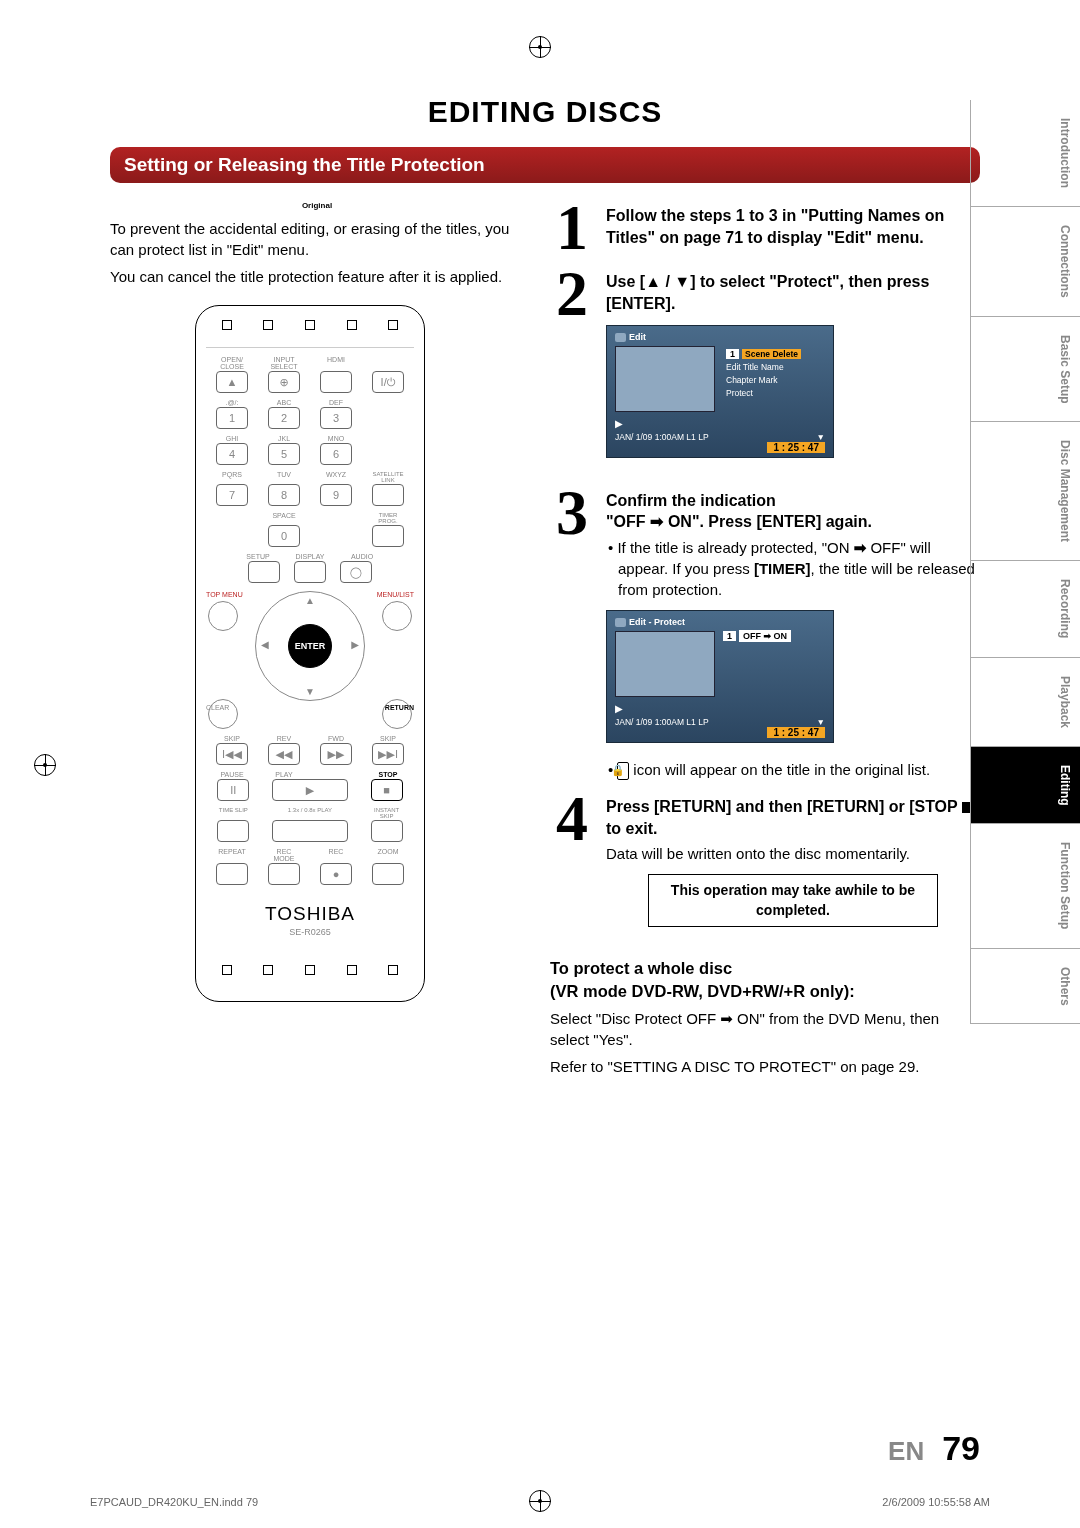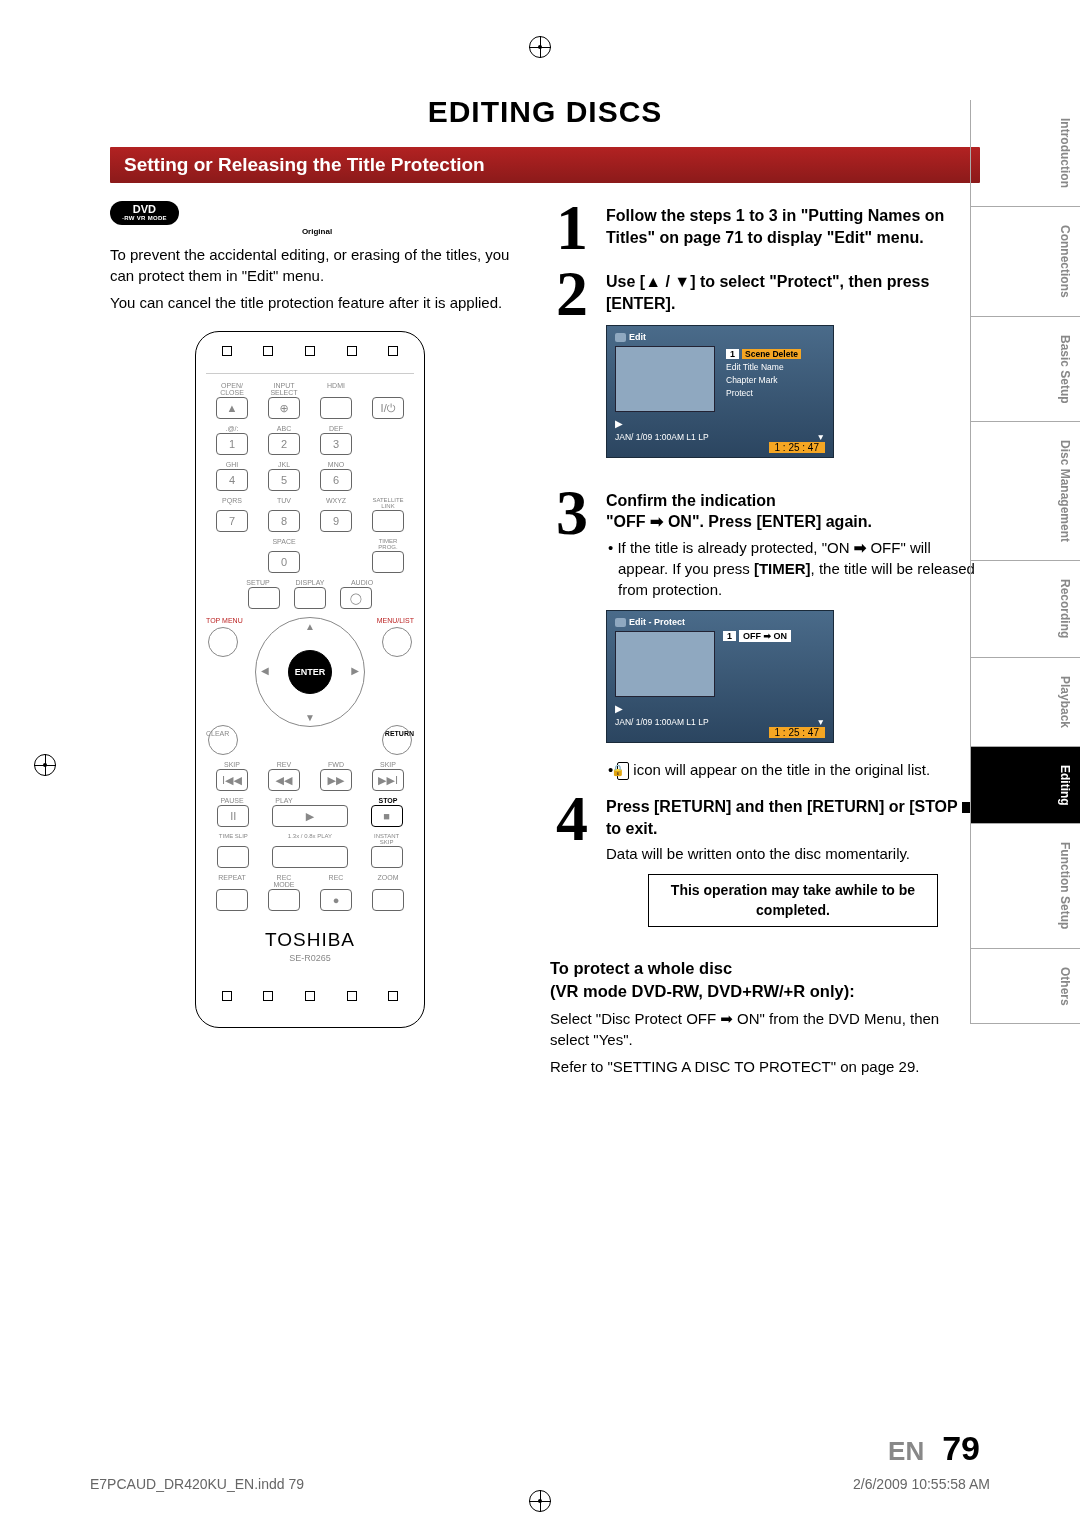--- a/index.html
+++ b/index.html
@@ -25,21 +25,21 @@
     font-weight: bold;
     letter-spacing: 1px;
     margin-bottom: 18px;
   }
   .section-bar {
     background: linear-gradient(to bottom, #b22222, #8b1a1a);
     color: #fff;
     font-size: 19px;
     font-weight: bold;
     padding: 7px 14px;
-    border-radius: 1px;
+    border-radius: 10px;
     margin-bottom: 18px;
   }
   .two-col {
     display: flex;
     gap: 40px;
   }
   .left-col { width: 400px; }
   .right-col { width: 430px; }
   .dvd-badge {
     display: inline-block;
@@ -97,21 +97,21 @@
   .osd-header { font-size:9px; font-weight:bold; margin-bottom:4px;}
   .osd-icon { display:inline-block; width:11px; height:9px; background:#8fa8c0; border-radius:2px; vertical-align:middle; margin-right:3px;}
   .osd-row { display:flex; gap:8px;}
   .osd-thumb { width:100px; height:66px; background:#8fa8c0; border:1px solid #223;}
   .osd-menu { flex:1; font-size:8.5px; line-height:1.5; padding-top:2px;}
   .osd-menu .hl { background:#f5a623; color:#000; padding:0 3px; font-weight:bold;}
   .osd-menu div { padding:0 3px;}
   .osd-num { background:#fff; color:#000; font-weight:bold; padding:0 4px; font-size:9px; margin-right:3px;}
   .osd-play { margin-top:6px; font-size:10px;}
   .osd-footer { display:flex; justify-content:space-between; font-size:8.5px; margin-top:3px;}
-  .osd-time { background:#f5a623; color:#000; padding:0 6px; font-weight:normal;}
+  .osd-time { background:#f5a623; color:#000; padding:0 6px; font-weight:bold;}
   .osd-menu2 { font-size:9px; }
   .osd-menu2 .offon { background:#fff; color:#000; padding:1px 4px; font-weight:bold;}
   .note-box {
     border:1px solid #000; padding:6px 14px; font-size:14px; font-weight:bold;
     text-align:center; margin:10px auto 18px; width:290px; line-height:1.4;
   }
   .subhead { font-weight:bold; font-size:16.5px; line-height:1.35; margin-top:8px;}
   .lock-icon { display:inline-block; border:1px solid #000; border-radius:2px; padding:0 3px; font-size:11px; vertical-align:middle;}
   
   .side-tabs {
@@ -126,22 +126,22 @@
   .tab.active { background:#000; color:#fff; }
   .tab.two-line { line-height:1.2; }
   
   .footer {
     position:absolute; left:110px; bottom:60px; width:870px;
     display:flex; justify-content:flex-end; align-items:baseline; gap:18px;
   }
   .footer .lang { font-weight:bold; font-size:26px; color:#888;}
   .footer .pg { font-weight:bold; font-size:34px;}
   .meta-footer {
-    position:absolute; left:90px; bottom:36px; width:900px;
-    display:flex; justify-content:space-between; font-size:14px; color:#666;
+    position:absolute; left:90px; bottom:20px; width:900px;
+    display:flex; justify-content:space-between; font-size:11px; color:#666;
   }
   .reg-mark {
     position:absolute; width:22px; height:22px; border:1px solid #000; border-radius:50%;
     display:flex; align-items:center; justify-content:center; font-size:13px;
   }
   .reg-mark::after { content:""; position:absolute; width:4px; height:4px; background:#000; border-radius:50%;}
   .reg-mark .bar1{position:absolute;width:22px;height:1px;background:#000;}
   .reg-mark .bar2{position:absolute;width:1px;height:22px;background:#000;}
   .stop-sq { display:inline-block; width:11px; height:11px; background:#000; vertical-align:middle;}
   .thick-arrow { font-weight:bold; }
@@ -165,25 +165,22 @@
     <span class="bar1"></span>
     <span class="bar2"></span>
   </div>
 
 <div class="page">
   <div class="title">EDITING DISCS</div>
   <div class="section-bar">Setting or Releasing the Title Protection</div>
 
   <div class="two-col">
     <div class="left-col">
-      <div>
-        <span class="dvd-badge"><span>DVD</span><span class="sub"><span>-RW</span> <span>VR MODE</span></span></span>
-      </div>
       <div class="orig">Original</div>
-      <p class="body-text">To prevent the accidental editing, or erasing of the titles, you can protect them in "Edit" menu.</p>
+      <p class="body-text">To prevent the accidental editing, or erasing of the titles, you can protect list in "Edit" menu.</p>
       <p class="body-text">You can cancel the title protection feature after it is applied.</p>
 
       <div class="remote">
         <div class="ir-row">
             <div class="ir"></div>
             <div class="ir"></div>
             <div class="ir"></div>
             <div class="ir"></div>
             <div class="ir"></div>
           </div>

